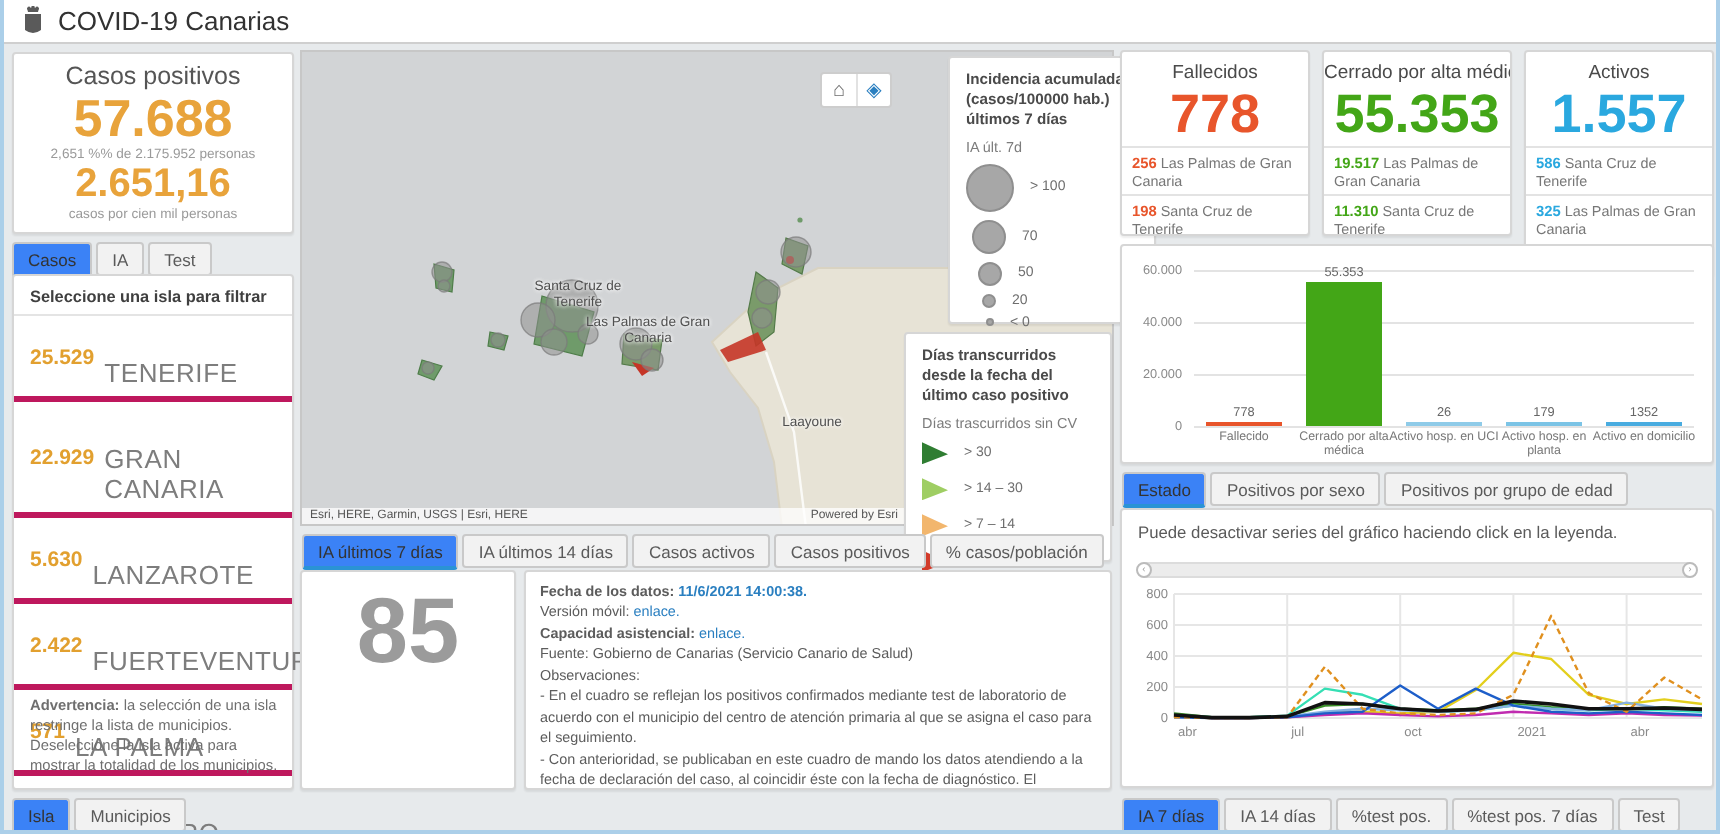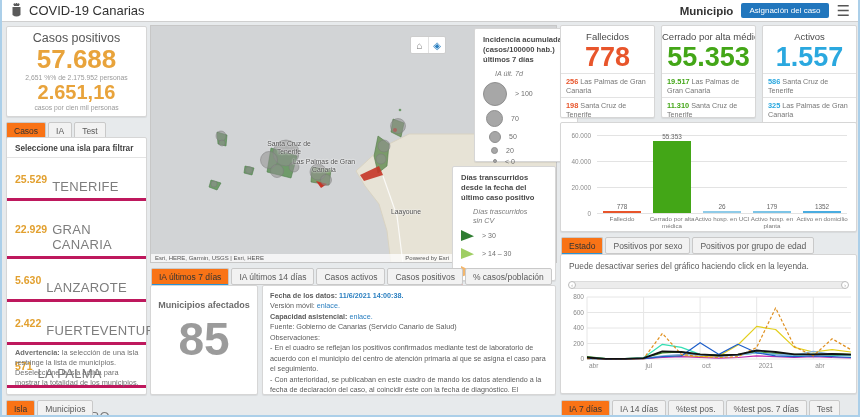--- a/index.html
+++ b/index.html
@@ -11,38 +11,38 @@
   
   #hdr { position:absolute; left:0; top:0; width:856px; height:22px; background:#fff; border-bottom:1px solid #cfcfcf; display:flex; align-items:center; }
   #hdr .title { font-size:13px; color:#323232; margin-left:6px; }
   #hdr .right { margin-left:auto; display:flex; align-items:center; gap:8px; padding-right:8px; }
   #hdr .muni { font-size:11.5px; font-weight:bold; color:#333; }
   #hdr .assign { background:#2176bd; color:#fff; font-size:8px; border:none; padding:3px 8px; border-radius:2px; cursor:pointer; }
   #hdr .burger { font-size:15px; color:#555; line-height:1; cursor:pointer; }
   .emblem { width:13px; height:15px; margin-left:8px; }
   
   .tab { display:inline-block; font-size:8.5px; color:#5a5a5a; background:#f2f2f2; border:1px solid #c9c9c9; border-radius:2px; padding:3px 7px 2px; margin-right:2px; cursor:pointer; white-space:nowrap; }
-  .tab.active { background:#f97316; border-bottom:2px solid #2a93d5; color:#333; }
+  .tab.active { background:#3b82f6; border-bottom:2px solid #2a93d5; color:#333; }
   
   .bignum { color:#e8a33b; font-weight:bold; text-align:center; }
   .small-muted { font-size:6.8px; color:#9a9a9a; text-align:center; }
   .isl-row { display:flex; align-items:center; gap:5px; padding:5px 8px 4px; border-bottom:3px solid #be185d; cursor:pointer; }
   .isl-val { color:#e2a02f; font-weight:bold; font-size:10.5px; }
   .isl-name { color:#7d7d7d; font-size:13px; letter-spacing:.3px;margin-top:16px; }
   .warn { position:absolute; left:8px; right:6px; bottom:6px; font-size:7.4px; color:#6f6f6f; line-height:1.35; }
   
   #map { position:absolute; left:148px; top:25px; width:407px; height:238px; background:#d2d4d6; overflow:hidden; border:1px solid #c7c7c7; cursor:grab; }
   .maplabel { position:absolute; font-size:6.8px; color:#4f4f4f; text-align:center; line-height:1.15; text-shadow:0 0 2px #fff,0 0 2px #fff; pointer-events:none; }
   #attrib { position:absolute; left:0; bottom:0; width:302px; height:8px; background:rgba(255,255,255,.75); font-size:6px; color:#555; display:flex; justify-content:space-between; padding:0 4px; align-items:center; }
   #mapbtns { position:absolute; right:110px; top:10px; display:flex; border:1px solid #cdcdcd; background:#fff; border-radius:2px; }
   #mapbtns .mb { width:17px; height:16px; display:flex; align-items:center; justify-content:center; font-size:10px; cursor:pointer; }
   #mapbtns .mb+.mb { border-left:1px solid #e2e2e2; }
   
   .leg-title { font-size:7.6px; font-weight:bold; color:#4a4a4a; line-height:1.3; padding:6px 8px 2px; }
-  .leg-sub { font-size:7.2px; color:#7c7c7c; padding:2px 20px;font-style:italic; }
+  .leg-sub { font-size:7.2px; color:#7c7c7c; padding:2px 8px; }
   .bub-row { display:flex; align-items:center; padding:2px 8px; }
   .bub { border-radius:50%; background:#a7a7a7; border:1px solid #8f8f8f; flex:none; }
   .bub-lab { font-size:7px; color:#6e6e6e; margin-left:8px; }
   .tri-row { display:flex; align-items:center; padding:3.5px 8px; }
   .tri { width:13px; height:11px; clip-path:polygon(0 0, 100% 55%, 0 100%); flex:none; }
   .tri-lab { font-size:7px; color:#6e6e6e; margin-left:8px; }
   
   .info-line { font-size:7.2px; color:#5c5c5c; line-height:1.45; }
   .blue { color:#2a7fc0; }
   .bold { font-weight:bold; }
@@ -70,25 +70,20 @@
 <div id="page">
 
   <div id="hdr">
     <svg class="emblem" viewBox="0 0 13 15">
       <path d="M3.5 1 h6 l-0.5 2 h-5 z M2.5 4 h8 v8 q-4 3 -8 0 z" fill="#5a5a5a"></path>
       <circle cx="4.5" cy="1.2" r="0.9" fill="#5a5a5a"></circle>
         <circle cx="6.5" cy="0.8" r="0.9" fill="#5a5a5a"></circle>
         <circle cx="8.5" cy="1.2" r="0.9" fill="#5a5a5a"></circle>
     </svg>
     <span class="title">COVID-19 Canarias</span>
-    <span class="right">
-      <span class="muni">Municipio</span>
-      <button class="assign">Asignación del caso</button>
-      <span class="burger">☰</span>
-    </span>
   </div>
 
   <div class="card" style="left:4px; top:26px; width:141px; height:91px;">
     <div style="font-size:12.5px; color:#555; text-align:center; padding-top:4px;">Casos positivos</div>
     <div class="bignum" style="font-size:26px; line-height:1.1;">57.688</div>
     <div class="small-muted">2,651 %% de 2.175.952 personas</div>
     <div class="bignum" style="font-size:20px; line-height:1.15;">2.651,16</div>
     <div class="small-muted">casos por cien mil personas</div>
   </div>
   <div style="position:absolute; left:4px; top:120px;">
@@ -221,21 +216,20 @@
         <span class="tri" style="background:#d23b2a;"></span>
         <span class="tri-lab">0 – 7</span>
       </div>
   </div>
 
   <div style="position:absolute; left:149px; top:266px;">
     <span class="tab active">IA últimos 7 días</span><span class="tab">IA últimos 14 días</span><span class="tab">Casos activos</span><span class="tab">Casos positivos</span><span class="tab">% casos/población</span>
   </div>
 
   <div class="card" style="left:148px; top:285px; width:108px; height:110px;">
-    <div style="font-size:9px; font-weight:bold; color:#6b6b6b; text-align:center; padding-top:14px;">Municipios afectados</div>
     <div style="font-size:46px; font-weight:bold; color:#9b9b9b; text-align:center; line-height:1.3;">85</div>
   </div>
 
   <div class="card" style="left:260px; top:285px; width:294px; height:110px; padding:5px 7px; overflow:hidden;">
     <div class="info-line"><span class="bold">Fecha de los datos:</span> <span class="bold blue">11/6/2021 14:00:38.</span></div>
     <div class="info-line"><span>Versión móvil:</span> <a class="blue" style="text-decoration:none;" href="#">enlace.</a></div>
     <div class="info-line"><span class="bold">Capacidad asistencial:</span> <a class="blue" style="text-decoration:none;" href="#">enlace.</a></div>
     <div class="info-line">Fuente: Gobierno de Canarias (Servicio Canario de Salud)</div>
     <div class="info-line">Observaciones:</div>
     <div class="info-line">- En el cuadro se reflejan los positivos confirmados mediante test de laboratorio de acuerdo con el municipio del centro de atención primaria al que se asigna el caso para el seguimiento.</div>

